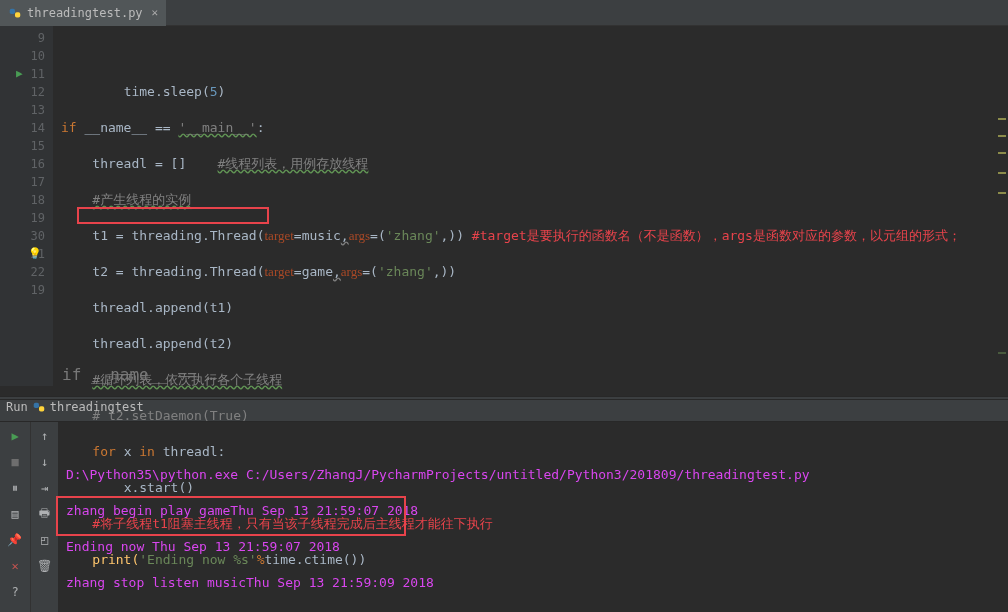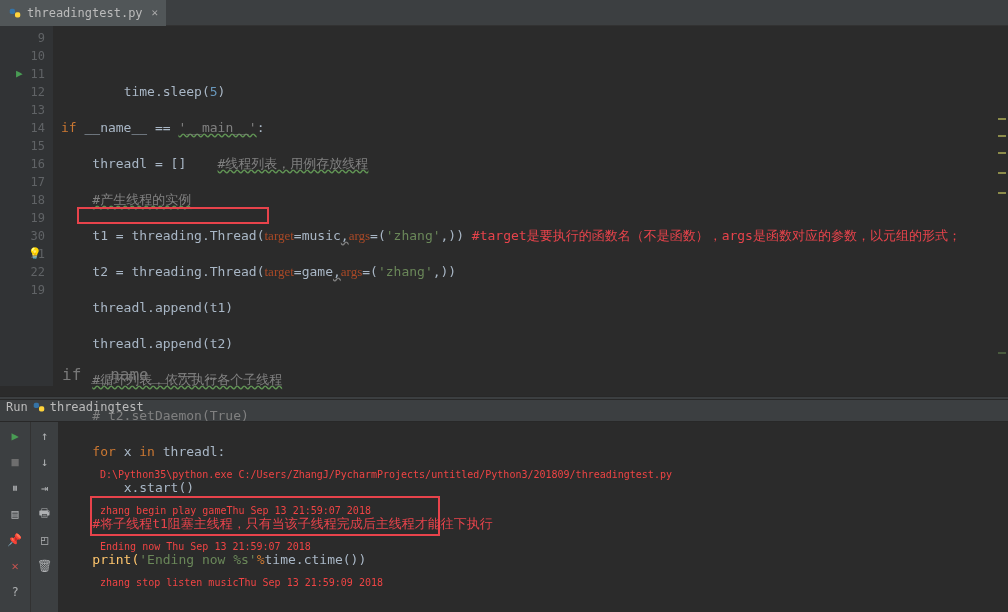--- a/index.html
+++ b/index.html
@@ -32,21 +32,21 @@
 .scrollbar { position:absolute; right:2px; top:26px; width:8px; height:365px; }
 .scrollbar .mark { position:absolute; width:8px; height:2px; background:#8b8b4a; }
 .scrollbar .mark.g { background:#495a3e; }
 .scrollbar .m1{top:66px}.scrollbar .m2{top:83px}.scrollbar .m3{top:100px}.scrollbar .m4{top:120px}.scrollbar .m5{top:140px}.scrollbar .m6{top:300px}
 .divider { height:4px; background:#3c3f41; border-top:1px solid #282828; border-bottom:1px solid #282828; }
 .run-header { height:22px; background:#3c3f41; display:flex; align-items:flex-start; padding:0 6px; color:#bbb; font-size:12px; gap:4px; border-bottom:1px solid #282828;}
 .run-panel { display:flex; height:190px; background:#2b2b2b; }
 .run-gutter { width:30px; background:#3c3f41; display:flex; flex-direction:column; align-items:center; padding-top:6px; gap:10px; }
 .run-gutter2 { width:28px; background:#3c3f41; display:flex; flex-direction:column; align-items:center; padding-top:6px; gap:10px; border-left:1px solid #323232;}
 .rg-icon { width:16px; height:16px; display:flex; align-items:center; justify-content:center; font-size:12px; color:#afb1b3; cursor:pointer; }
-.console { flex:1; padding:8px 4px 4px 8px; color:#ef4444; font-size:10px; line-height:18px; white-space:pre; position:relative;margin-left:34px; }
+.console { flex:1; padding:8px 4px 4px 8px; color:#d946ef; font-size:13px; line-height:18px; white-space:pre; position:relative; }
 .console .rb2 { position:absolute; border:2px solid #e8434b; left:-2px; top:74px; width:350px; height:40px; }
 svg { display:block; }
 </style>
 </head>
 <body>
 
 <div class="tab-bar">
   <div class="tab">
     <span class="py-icon">
       <svg viewBox="0 0 16 16">

